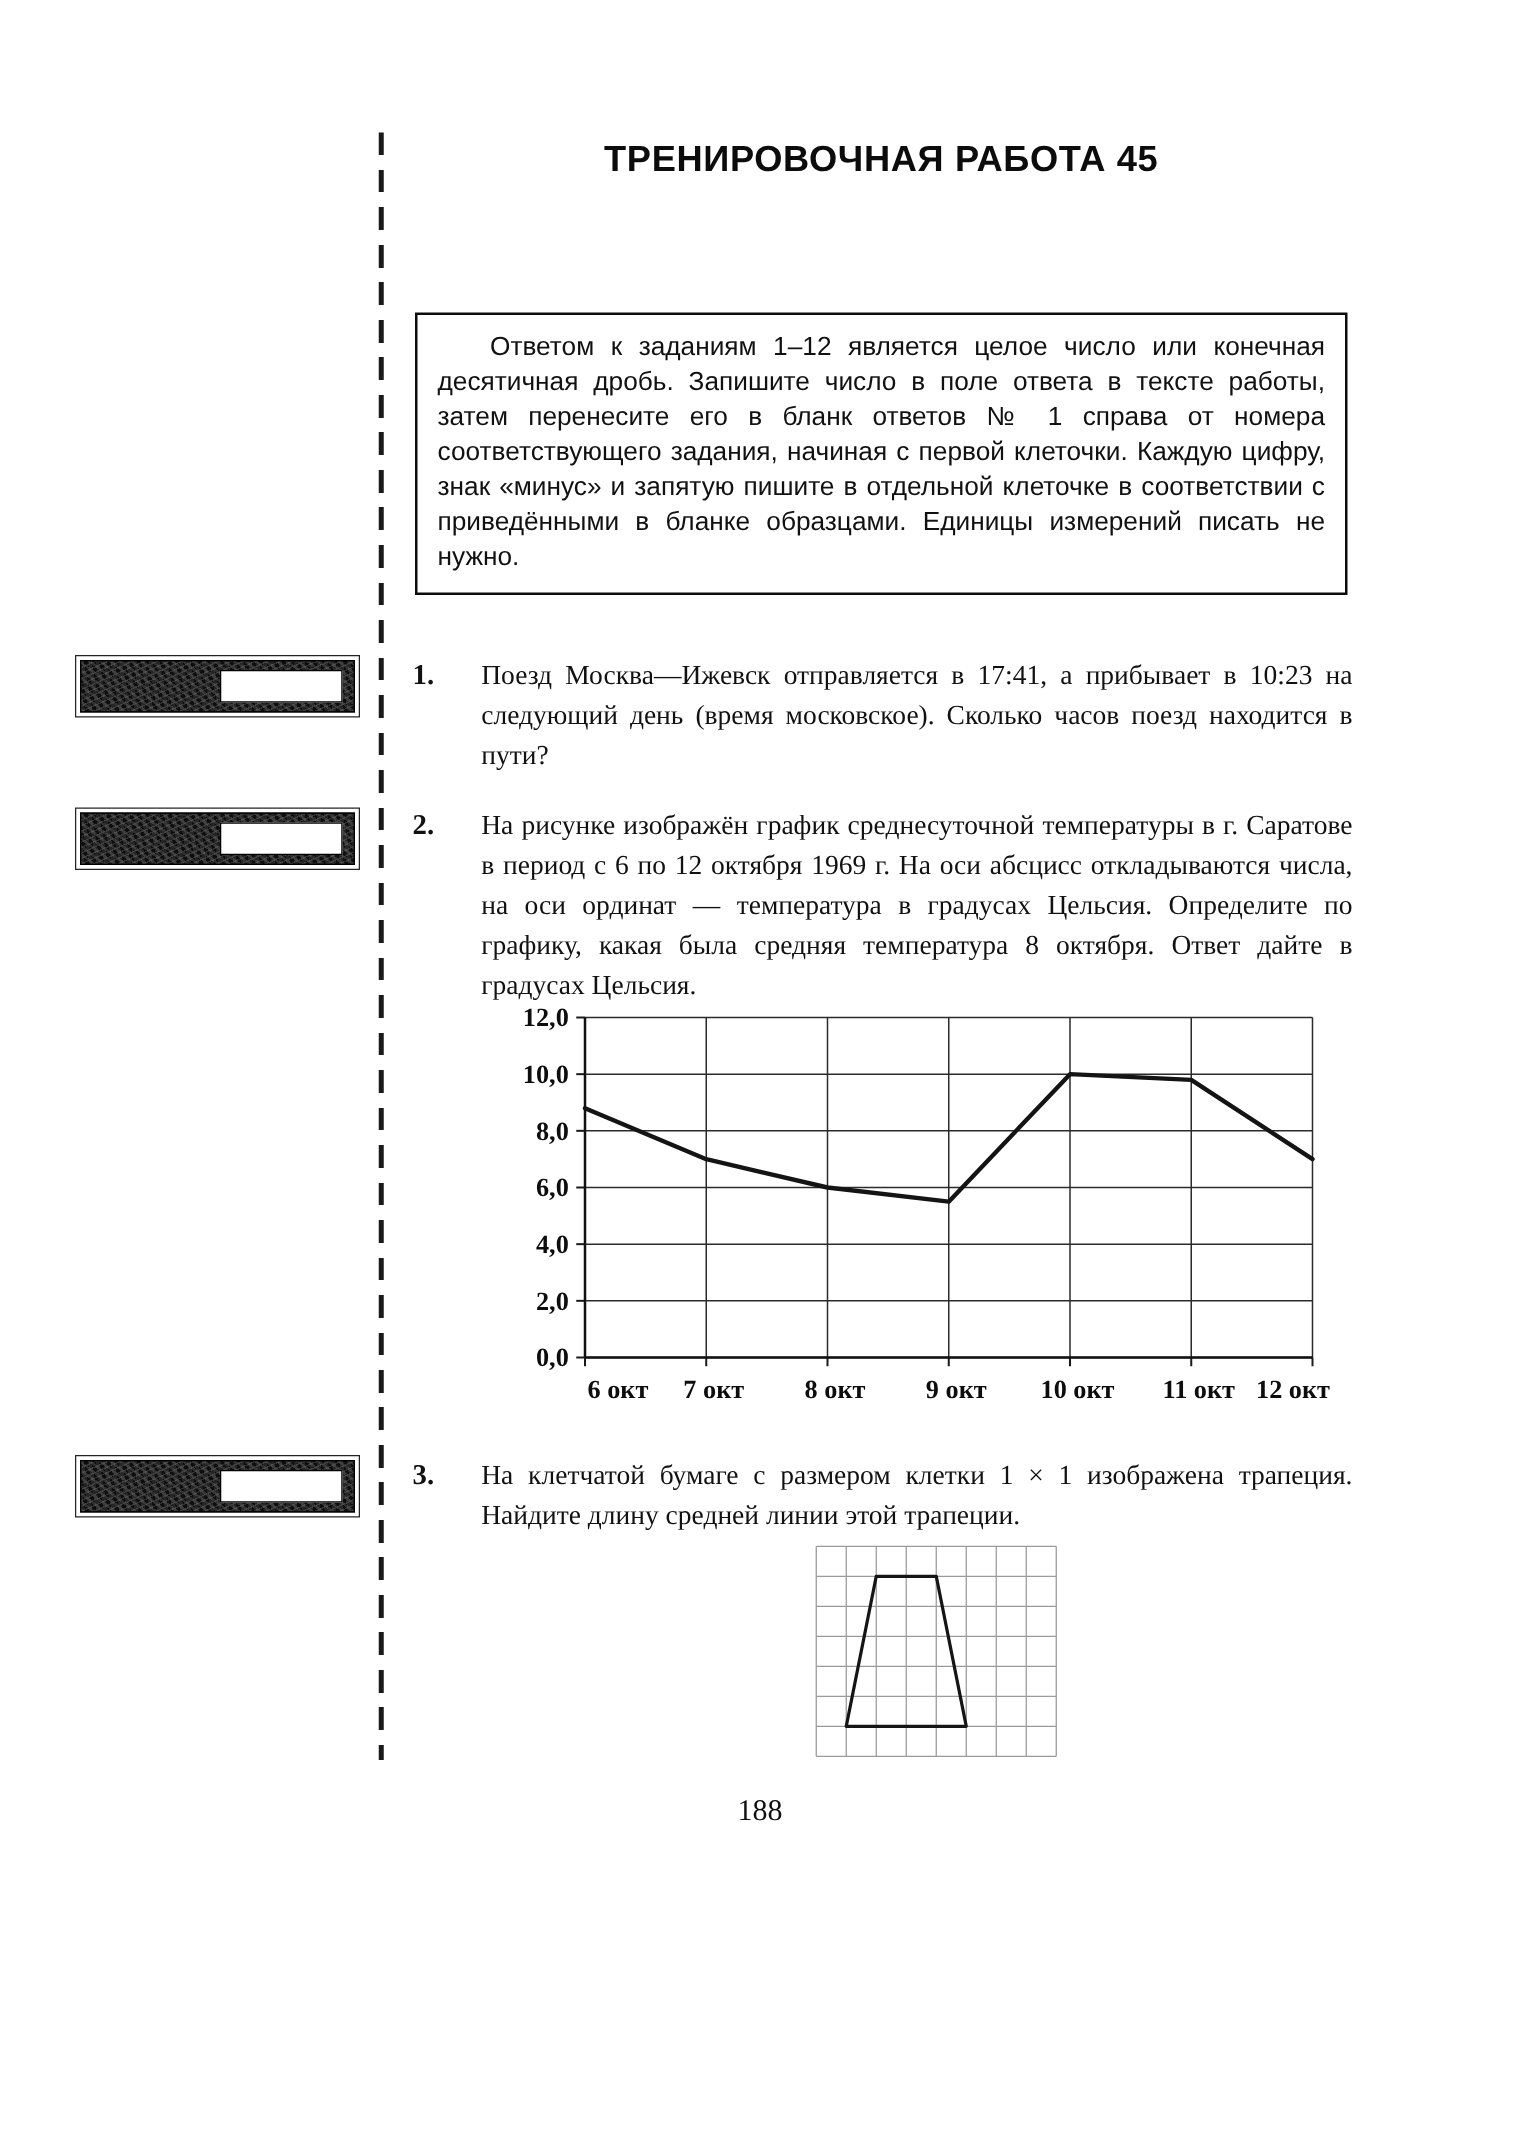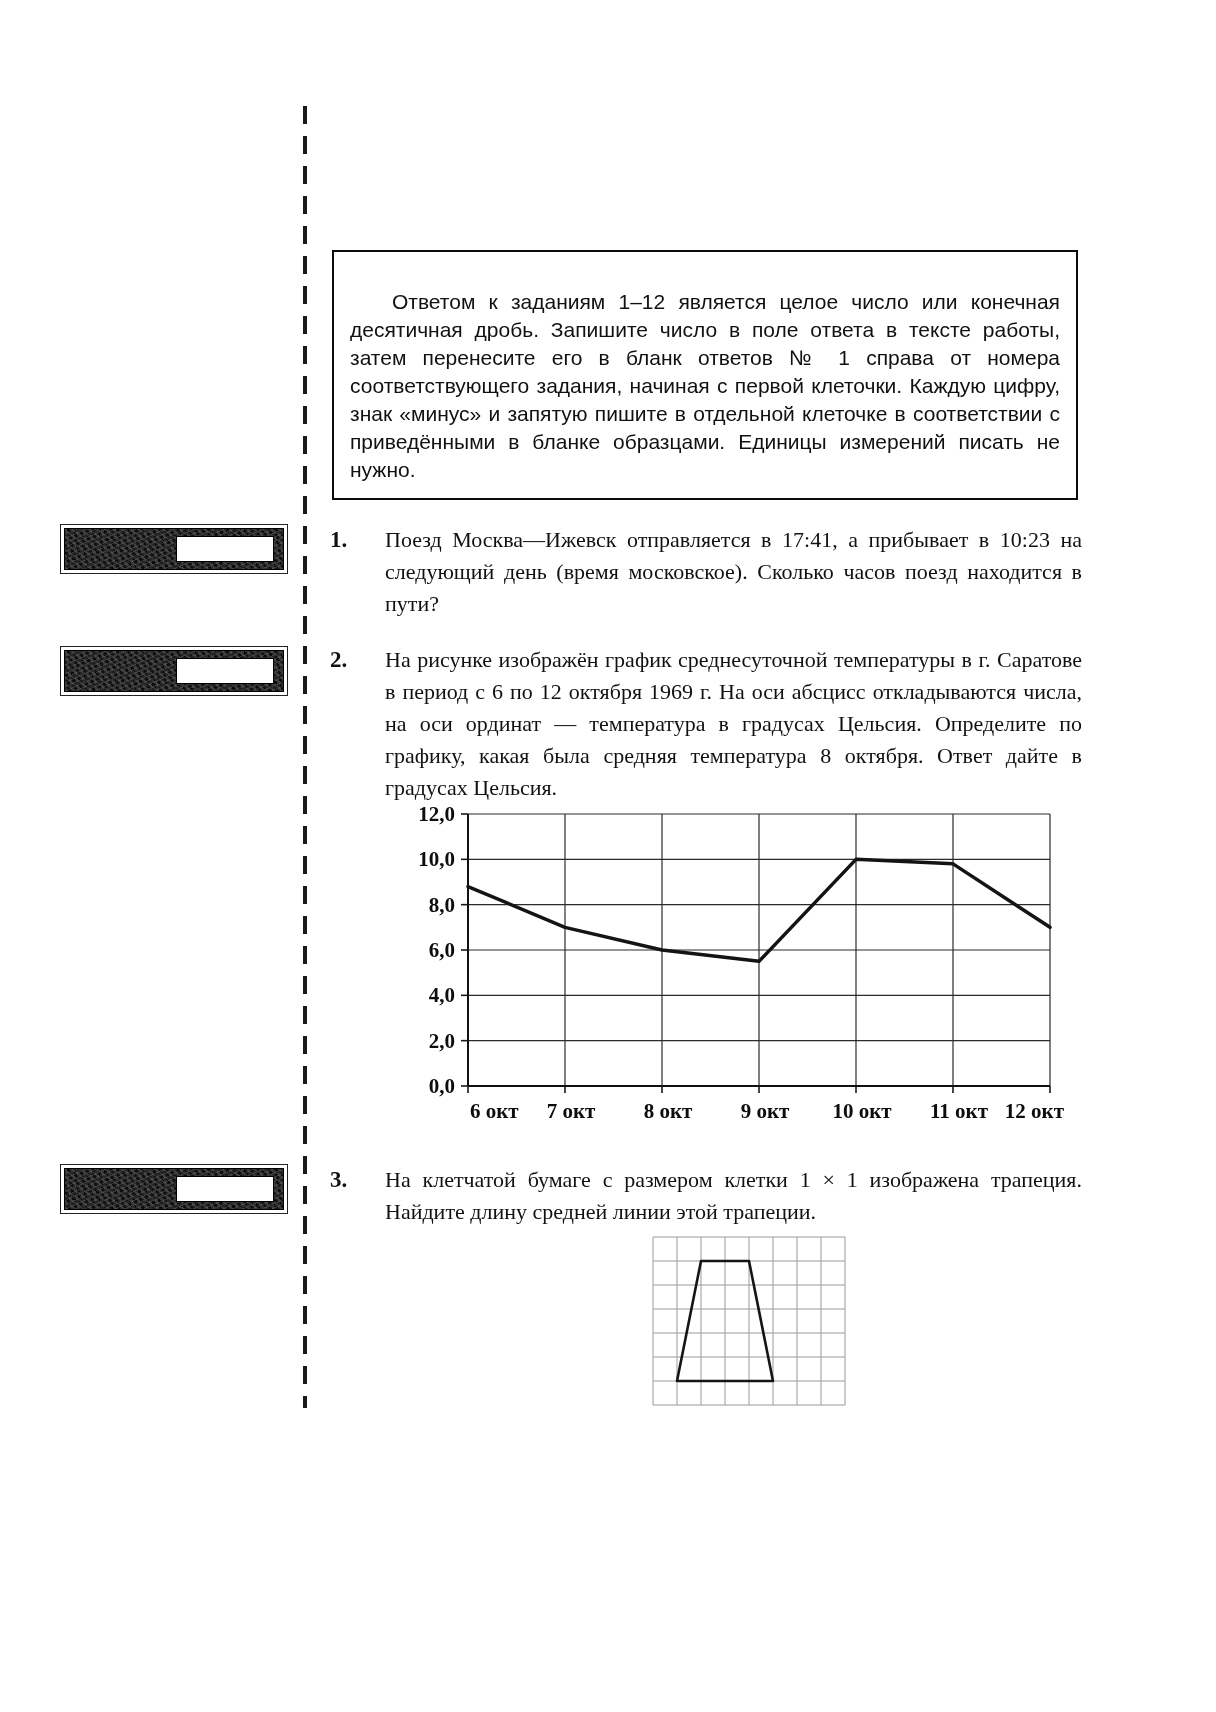--- a/index.html
+++ b/index.html
@@ -29,21 +29,21 @@
   }
 
   .instruction-box {
     position: absolute; left: 332px; top: 250px; width: 746px;
     border: 2px solid #0c0c0c;
     padding: 12px 16px 14px 16px;
     font-family: "Liberation Sans", sans-serif;
     font-size: 21px; line-height: 28px;
     text-align: justify;
   }
-  .instruction-box p { text-indent: 42px; margin-top: 24px; }
+  .instruction-box p { text-indent: 42px; }
 
   .part-title {
     position: absolute; left: 330px; top: 466px; width: 750px;
     text-align: center;
     font-family: "Liberation Sans", sans-serif;
     font-weight: bold; font-size: 28px;
     color: #0c0c0c;
   }
 
   
@@ -94,20 +94,21 @@
     text-align: center; font-size: 24px; color: #111;
   }
 </style>
 </head>
 <body>
 
 <div class="page">
 
   <div class="margin-dash"></div>
 
+  <h1 class="title">ТРЕНИРОВОЧНАЯ РАБОТА 45</h1>
 
   <div class="instruction-box">
     <p>Ответом к заданиям 1–12 является целое число или конечная десятичная дробь. Запишите число в поле ответа в тексте работы, затем перенесите его в бланк ответов № 1 справа от номера соответствующего задания, начиная с первой клеточки. Каждую цифру, знак «минус» и запятую пишите в отдельной клеточке в соответствии с приведёнными в бланке образцами. Единицы измерений писать не нужно.</p>
   </div>
 
 
   <div class="answer-box" style="top:528px">
     <span class="answer-slot"></span>
   </div>
   <div class="answer-box" style="top:650px">
@@ -198,14 +199,15 @@
         <line x1="1" y1="49" x2="193" y2="49" stroke="#9a9a9a" stroke-width="1"></line>
         <line x1="1" y1="73" x2="193" y2="73" stroke="#9a9a9a" stroke-width="1"></line>
         <line x1="1" y1="97" x2="193" y2="97" stroke="#9a9a9a" stroke-width="1"></line>
         <line x1="1" y1="121" x2="193" y2="121" stroke="#9a9a9a" stroke-width="1"></line>
         <line x1="1" y1="145" x2="193" y2="145" stroke="#9a9a9a" stroke-width="1"></line>
         <line x1="1" y1="169" x2="193" y2="169" stroke="#9a9a9a" stroke-width="1"></line>
         <polygon points="49,25 97,25 121,145 25,145" fill="none" stroke="#151515" stroke-width="2.6" stroke-linejoin="round"></polygon>
       </svg>
   </figure>
 
+  <div class="page-number">188</div>
 
 </div>
 
 </body></html>

